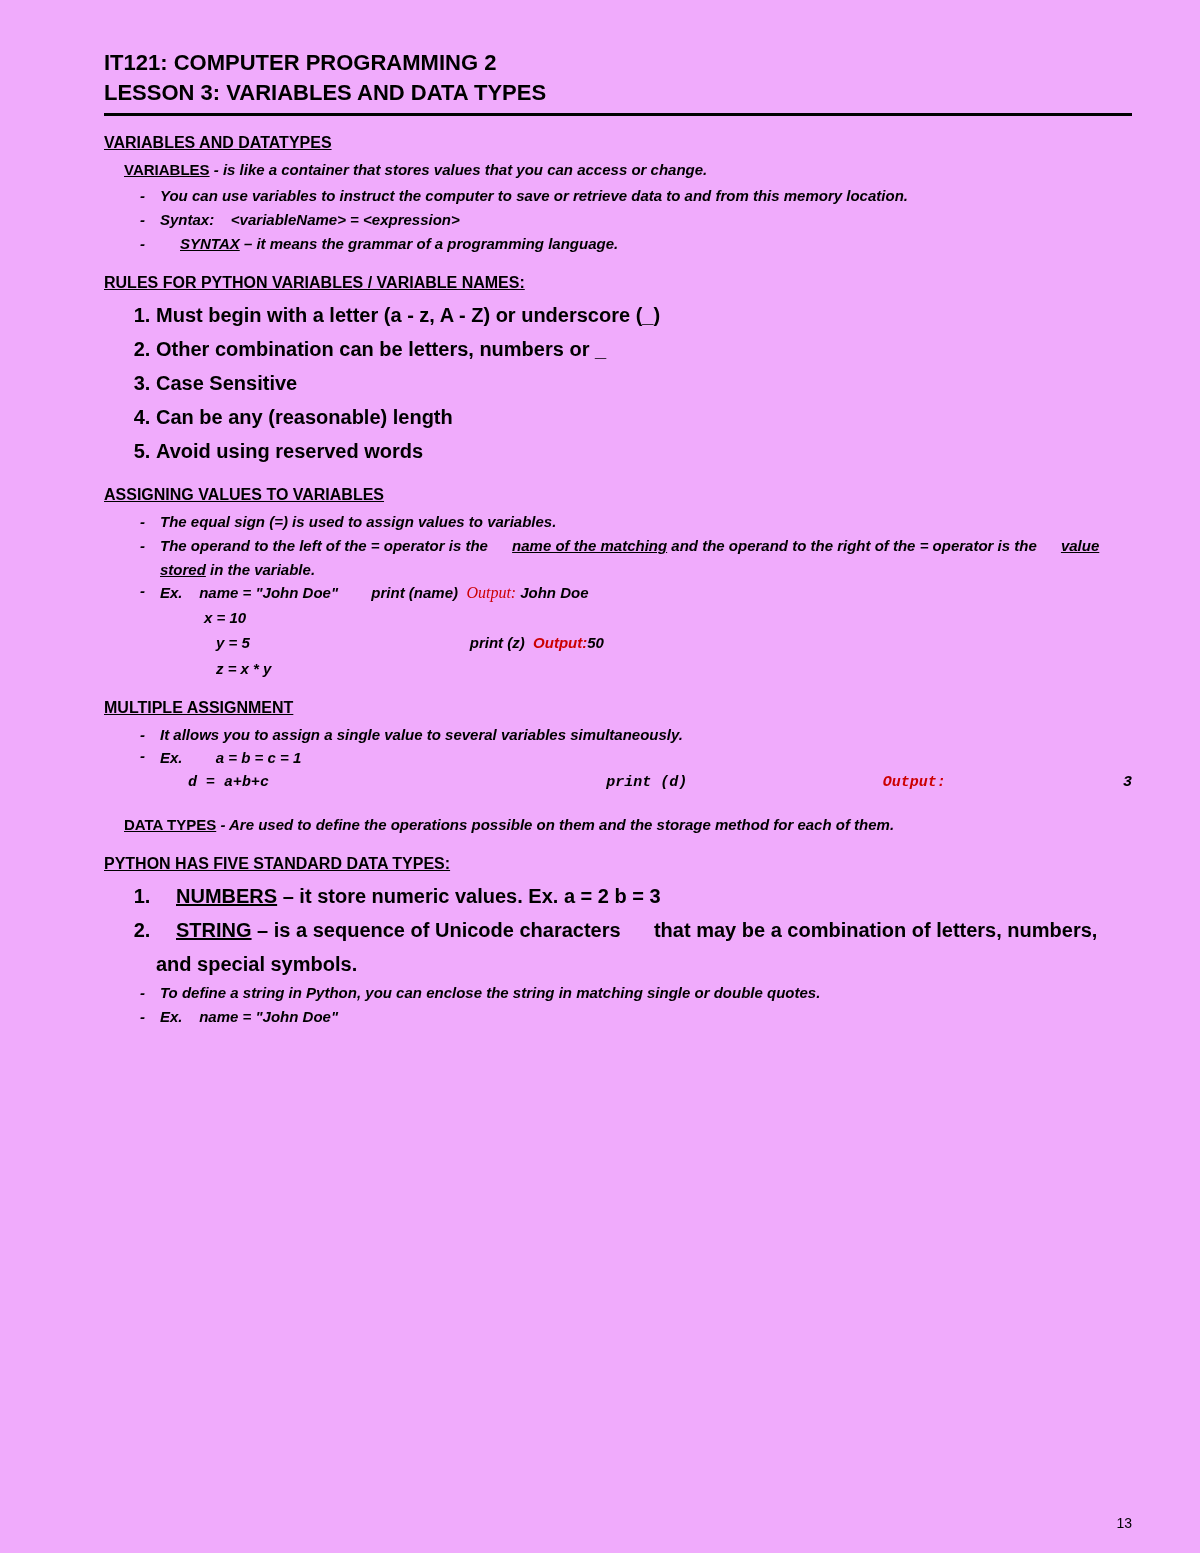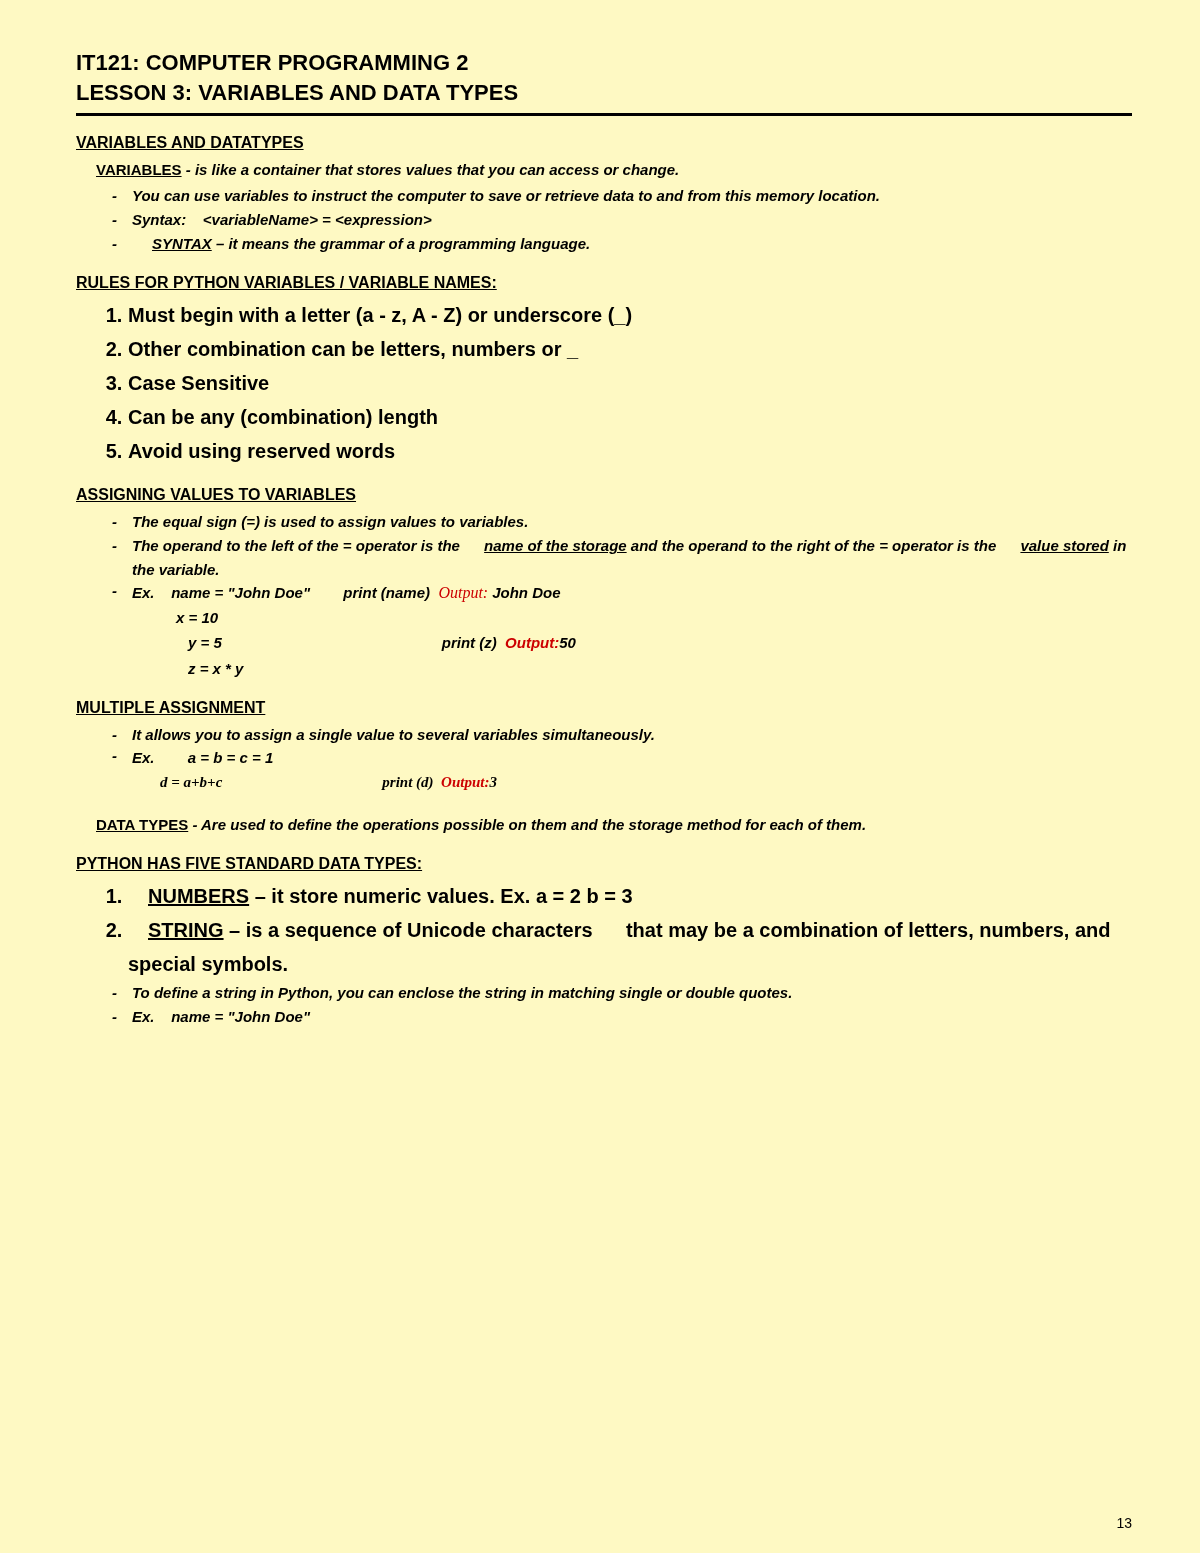--- a/index.html
+++ b/index.html
@@ -13,22 +13,22 @@
       font-family: 'Times New Roman', Times, serif;
       color: #000000;
       width: 1200px;
       min-height: 1553px;
       position: relative;
     }
 
     .page {
       width: 1200px;
       min-height: 1553px;
-      background: #fef9c3;
-      padding: 48px 68px 48px 76px;
+      background: #f0abfc;
+      padding: 48px 68px 48px 104px;
       position: relative;
     }
 
     .header-title {
       font-family: Arial, Helvetica, sans-serif;
       font-size: 22px;
       font-weight: bold;
       line-height: 1.35;
       margin-bottom: 4px;
     }
@@ -193,31 +193,31 @@
       <li><span class="underline">SYNTAX</span> – it means the grammar of a programming language.</li>
     </ul>
   </div>
 
   <div class="section">
     <div class="section-heading">RULES FOR PYTHON VARIABLES / VARIABLE NAMES:</div>
     <ol class="numbered-list">
       <li>Must begin with a letter (a - z, A - Z) or underscore (_)</li>
       <li>Other combination can be letters, numbers or _</li>
       <li>Case Sensitive</li>
-      <li>Can be any (combination) length</li>
+      <li>Can be any (reasonable) length</li>
       <li>Avoid using reserved words</li>
     </ol>
   </div>
 
   <div class="section">
     <div class="section-heading">ASSIGNING VALUES TO VARIABLES</div>
 
     <ul class="bullet-list">
       <li>The equal sign (=) is used to assign values to variables.</li>
-      <li>The operand to the left of the = operator is the <span class="underline">name of the storage</span> and the operand to the right of the = operator is the <span class="underline">value stored</span> in the variable.</li>
+      <li>The operand to the left of the = operator is the <span class="underline">name of the matching</span> and the operand to the right of the = operator is the <span class="underline">value stored</span> in the variable.</li>
     </ul>
 
     <div style="margin-left:40px; padding-left:16px; position:relative;">
       <span style="position:absolute;left:-4px;font-family:Arial,Helvetica,sans-serif;font-size:15px;font-weight:bold;font-style:italic;">-</span>
       <span class="body-text">Ex. &nbsp;&nbsp; name = "John Doe" &nbsp;&nbsp;&nbsp;&nbsp;&nbsp;&nbsp; print (name) &nbsp;</span><span class="red-text">Output: </span><span class="body-text"> John Doe</span>
     </div>
 
     <div class="assign-example">
       <div style="margin-left:16px;">x = 10</div>
       <div style="margin-left:28px; display:flex; align-items:baseline;">
@@ -235,21 +235,21 @@
 
     <ul class="bullet-list">
       <li>It allows you to assign a single value to several variables simultaneously.</li>
     </ul>
 
     <div style="margin-left:40px; padding-left:16px; position:relative;">
       <span style="position:absolute;left:-4px;font-family:Arial,Helvetica,sans-serif;font-size:15px;font-weight:bold;font-style:italic;">-</span>
       <span class="body-text">Ex. &nbsp;&nbsp;&nbsp;&nbsp;&nbsp;&nbsp; a = b = c = 1</span>
     </div>
 
-    <div style="margin-left:84px; font-family:Liberation Serif, serif; font-size:15px; font-weight:bold; font-style:italic; line-height:1.7; display:flex; align-items:baseline;">
+    <div style="margin-left:84px; font-family:Liberation Mono, monospace; font-size:15px; font-weight:bold; font-style:italic; line-height:1.7; display:flex; align-items:baseline;justify-content:space-between;">
       <span>d = a+b+c</span>
       <span style="margin-left:160px;">print (d) &nbsp;</span>
         <span class="red-text">Output: </span>
         <span> 3</span>
     </div>
   </div>
 
   <div class="section">
     <div class="data-types-line">
       <span class="dt-label underline">DATA TYPES</span><span class="body-text"> - Are used to define the operations possible on them and the storage method for each of them.</span>

